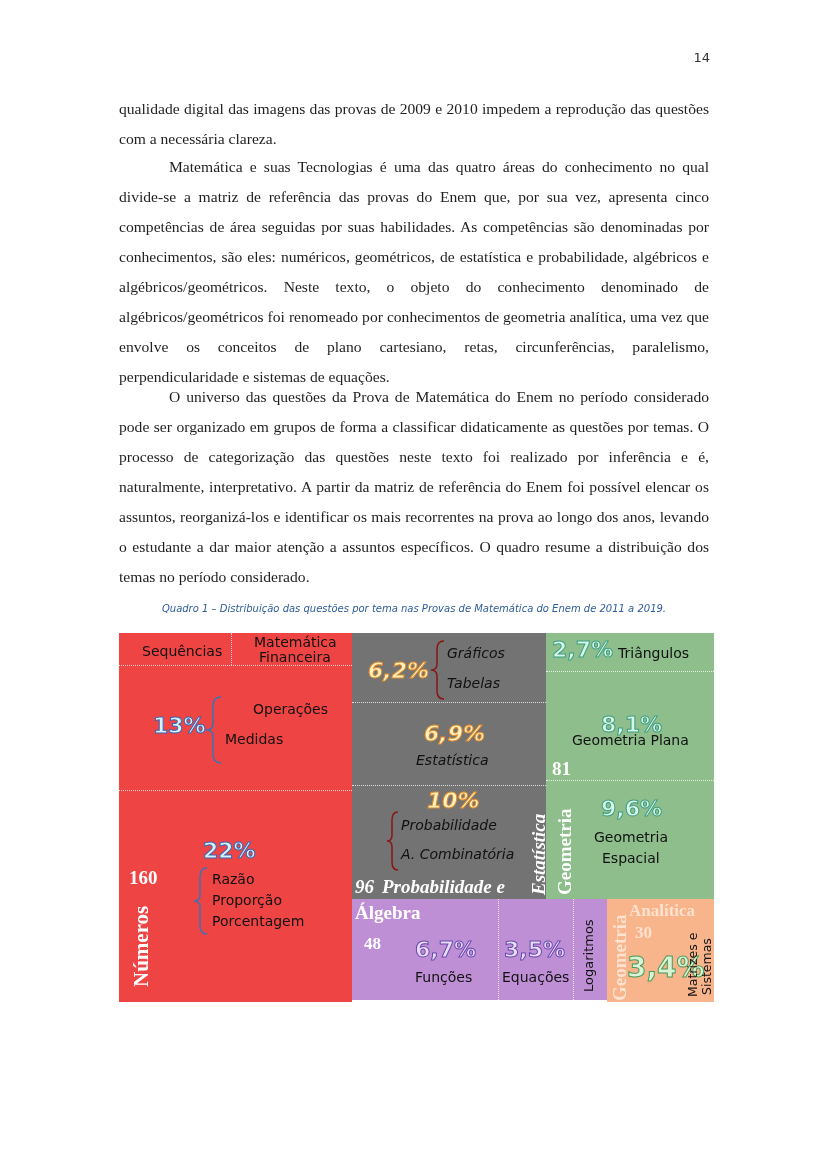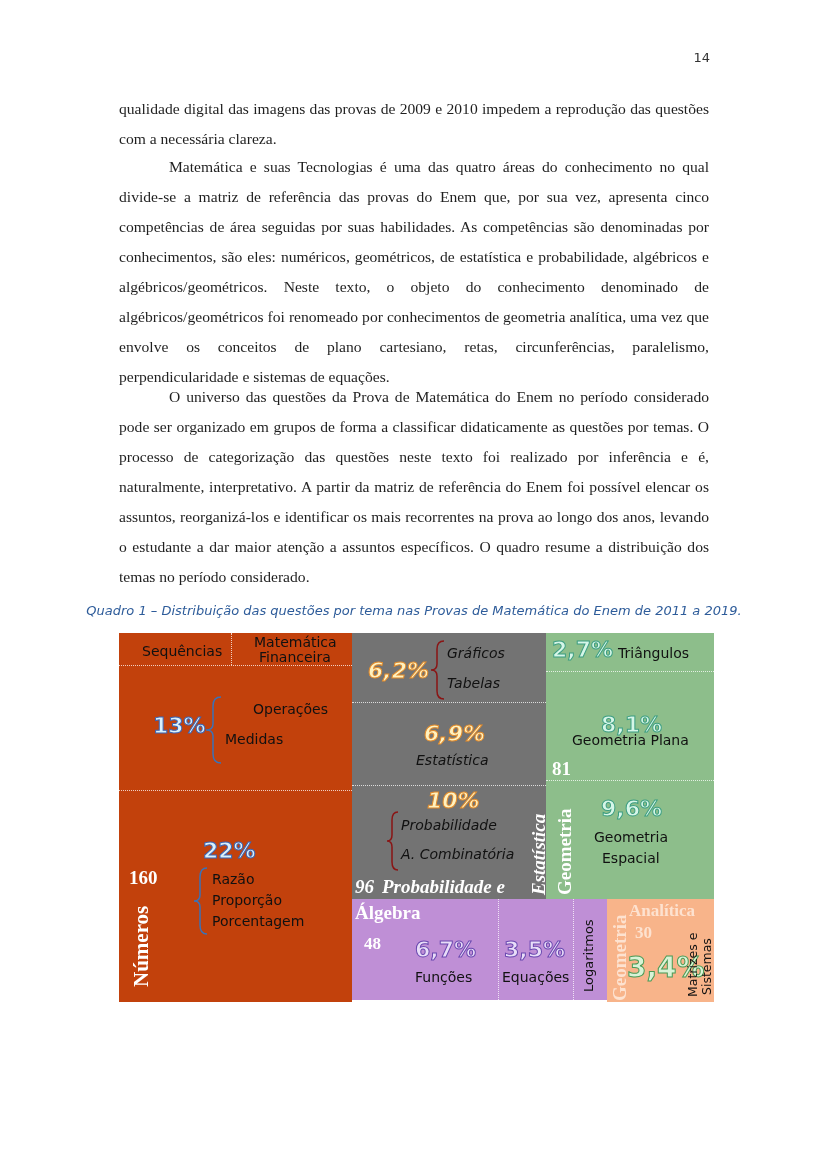--- a/index.html
+++ b/index.html
@@ -3,25 +3,25 @@
 <meta charset="utf-8">
 <style>
   html, body { margin:0; padding:0; background:#ffffff; }
   body { width:828px; height:1171px; position:relative; overflow:hidden; font-family:"Liberation Serif", serif; color:#222; }
   .page-num { position:absolute; top:50px; right:118px; font-family:"DejaVu Sans", sans-serif; font-size:13px; color:#333; }
   .para { position:absolute; left:119px; width:590px; font-size:15.6px; line-height:30px; text-align:justify; color:#1f1f1f; }
   .para .indent { display:inline-block; width:50px; }
   .p0 { top:94px; }
   .p1 { top:152px; }
   .p2 { top:382px; }
-  .caption { position:absolute; top:603px; left:0; width:828px; text-align:center; font-family:"DejaVu Sans", sans-serif; font-style:italic; font-size:13px; color:#2e5c9a; }
+  .caption { position:absolute; top:603px; left:0; width:828px; text-align:center; font-family:"DejaVu Sans", sans-serif; font-style:italic; font-size:10px; color:#2e5c9a; }
 
   .tm { position:absolute; left:119px; top:633px; width:595px; height:369px; font-family:"DejaVu Sans", sans-serif; }
   .blk { position:absolute; box-sizing:border-box; }
-  .blue { background:#c2410c; }
+  .blue { background:#ef4444; }
   .red { background:#737373;font-style:italic; }
   .green { background:#8dbe8b; }
   .purple { background:#bf8fd6; }
   .orange { background:#f8b48a; }
   .dotH { position:absolute; left:0; right:0; border-top:1.5px dotted rgba(255,255,255,0.75); }
   .dotV { position:absolute; top:0; bottom:0; border-left:1.5px dotted rgba(255,255,255,0.75); }
   .t { position:absolute; white-space:nowrap; }
   .lbl { font-size:14px; color:#111; }
   .pct { font-size:22px; font-weight:bold; -webkit-text-stroke:1px; }
   .pct-blue { color:#d9f0fb; -webkit-text-stroke-color:#3a64b5; }

